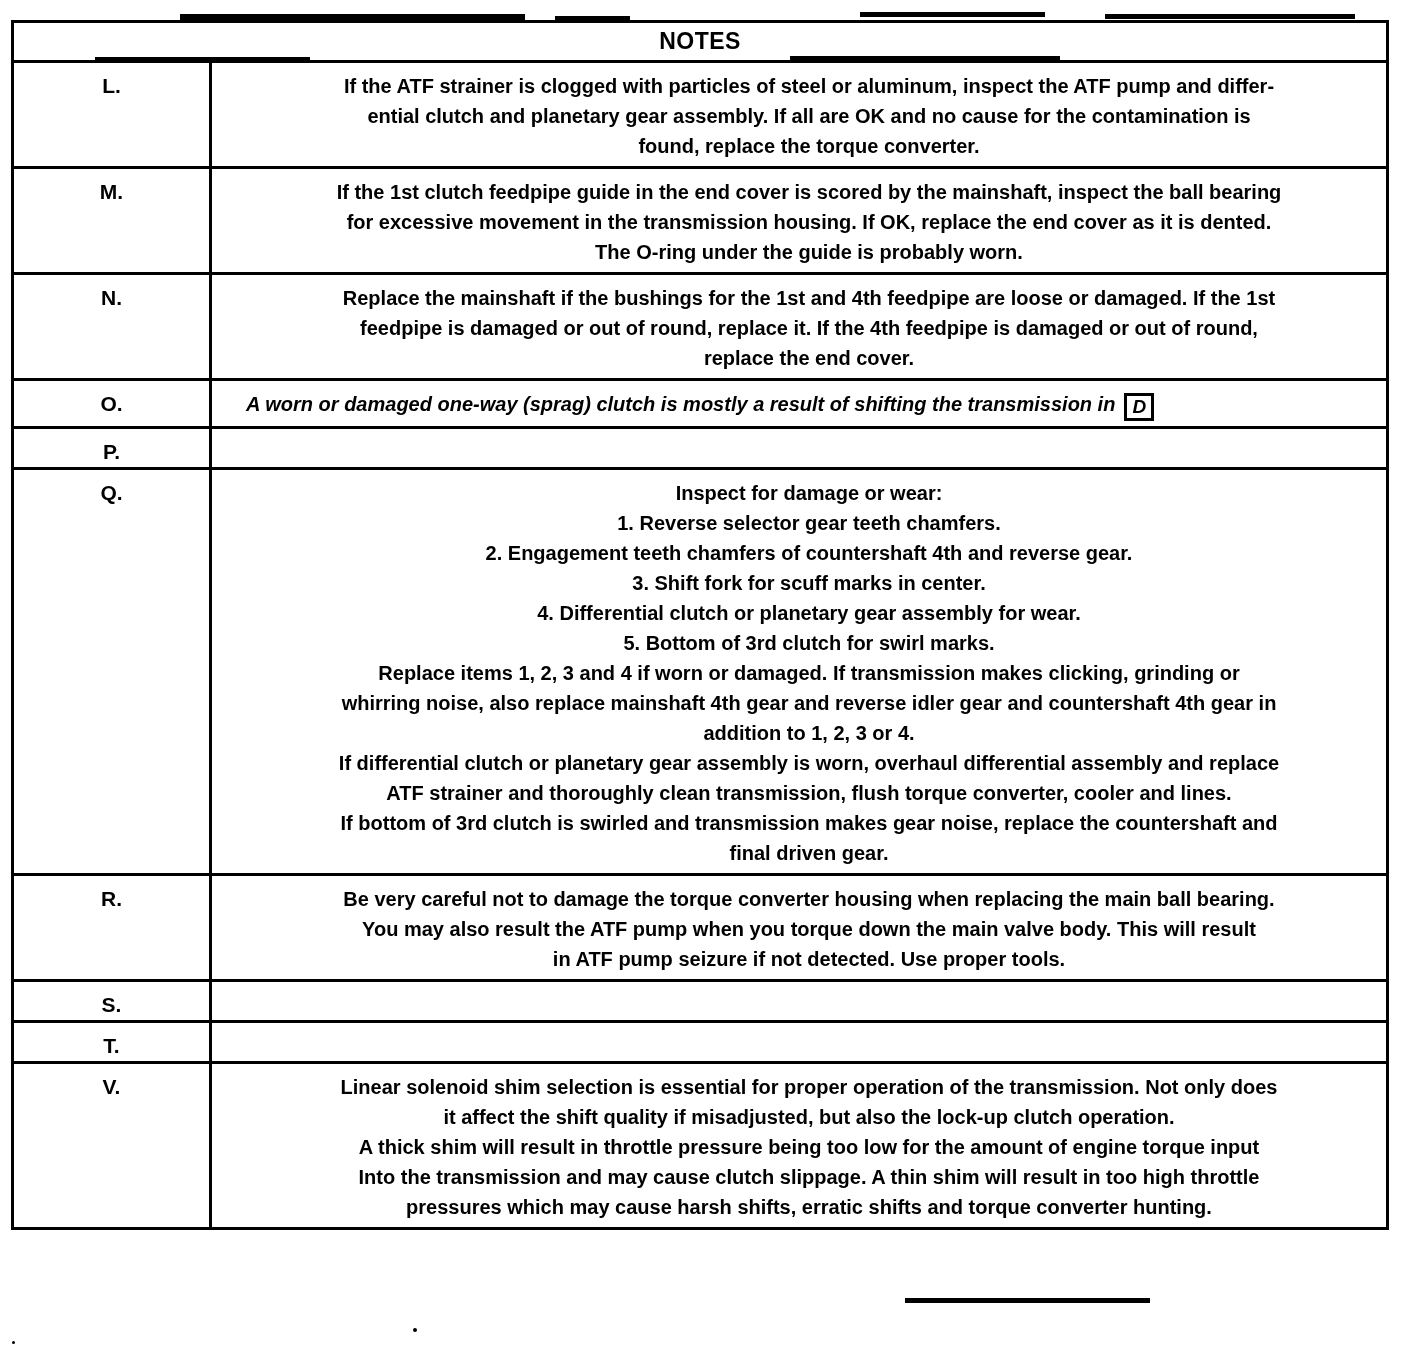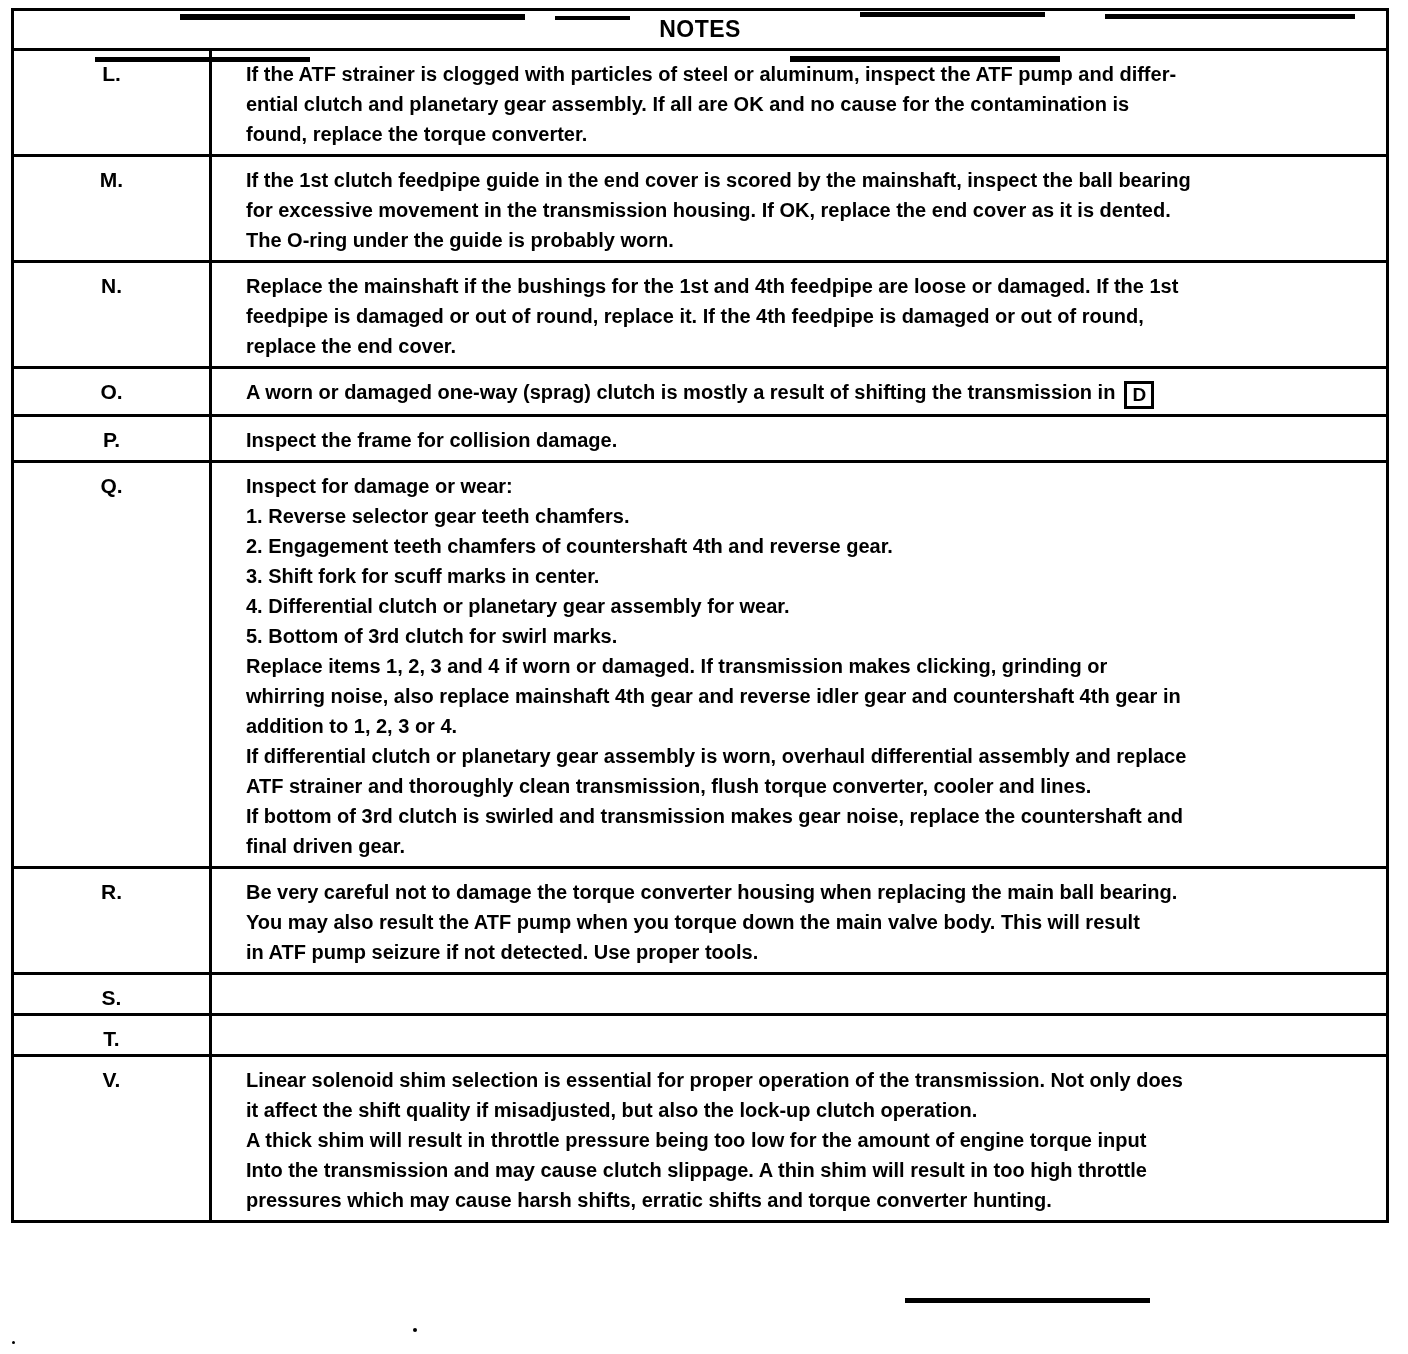--- a/index.html
+++ b/index.html
@@ -8,21 +8,21 @@
     width: 1408px;
     height: 1354px;
     background: #ffffff;
     font-family: "Liberation Sans", sans-serif;
     color: #000;
     overflow: hidden;
   }
   .doc-table {
     position: absolute;
     left: 11px;
-    top: 8px;
+    top: 20px;
     width: 1378px;
     border: 3px solid #000;
     box-sizing: border-box;
     background: #fff;
   }
   .header-row {
     height: 37px;
     border-bottom: 3px solid #000;
     display: flex;
     align-items: center;
@@ -45,22 +45,22 @@
     line-height: 30px;
   }
   .text-cell {
     flex: 1;
     padding: 8px 14px 5px 34px;
     font-weight: bold;
     font-size: 20px;
     line-height: 30px;
     box-sizing: border-box;
   }
-  .cell-text { white-space: pre-line; }
-  .line { white-space: normal; }
+  .cell-text { white-space: pre-line; text-align: center; }
+  .line { white-space: normal; font-style: italic; }
   .boxed-d {
     display: inline-block;
     border: 3px solid #000;
     padding: 0 5px;
     margin-left: 9px;
     font-weight: bold;
     font-size: 19px;
     line-height: 22px;
     vertical-align: -2px;
   }
@@ -117,23 +117,20 @@
 
     <div class="row">
       <div class="label-cell">O.</div>
       <div class="text-cell">
         <div class="line"><span>A worn or damaged one-way (sprag) clutch is mostly a result of shifting the transmission in</span><span class="boxed-d">D</span></div>
       </div>
     </div>
 
     <div class="row">
       <div class="label-cell">P.</div>
-      <div class="text-cell">
-        <div class="cell-text">Inspect the frame for collision damage.</div>
-      </div>
     </div>
 
     <div class="row">
       <div class="label-cell">Q.</div>
       <div class="text-cell">
         <div class="cell-text">Inspect for damage or wear:
 1.  Reverse selector gear teeth chamfers.
 2.  Engagement teeth chamfers of countershaft 4th and reverse gear.
 3.  Shift fork for scuff marks in center.
 4.  Differential clutch or planetary gear assembly for wear.

